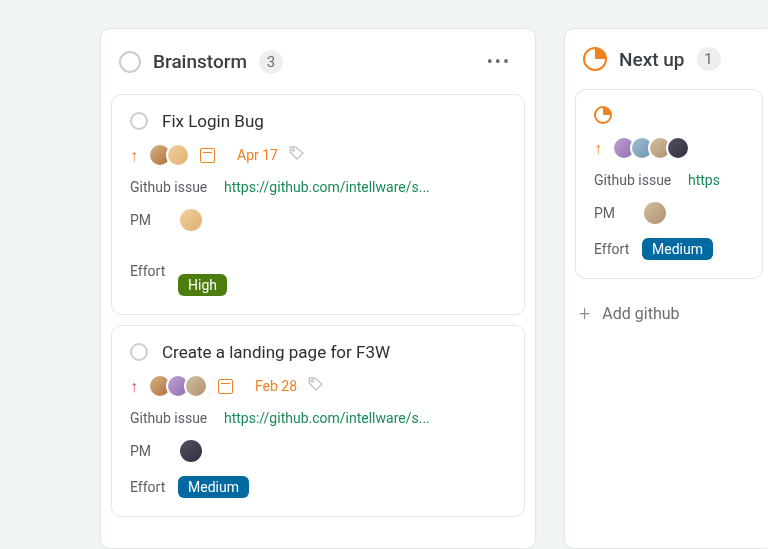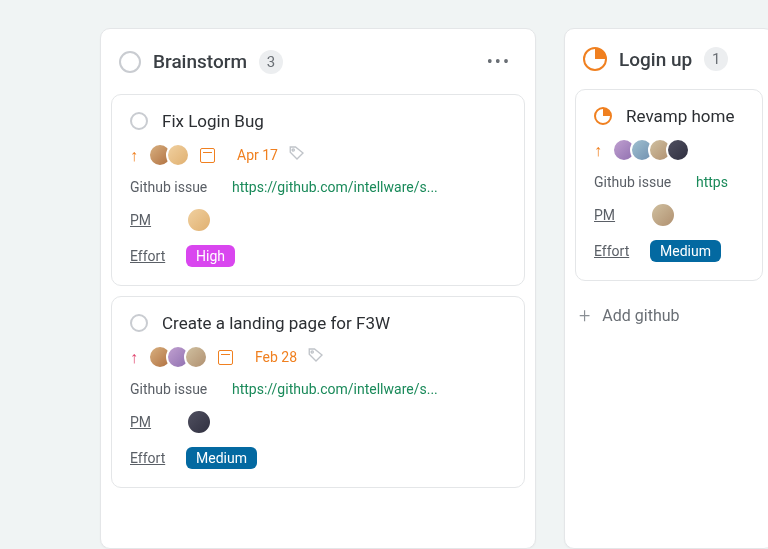--- a/index.html
+++ b/index.html
@@ -151,42 +151,42 @@
     .cal-icon::before {
       content: '';
       position: absolute;
       top: 3px; left: 2px; right: 2px;
       height: 1px;
       background: #f08020;
     }
     .field-row {
       display: flex;
       align-items: center;
-      gap: 12px;
+      gap: 4px;
       font-size: 14px;
     }
     .field-label {
       color: #5a5f66;
       min-width: 90px;
     }
-    .field-label.short { min-width: 44px; text-decoration: underline; }
+    .field-label.short { min-width: 44px; }
     .field-link {
       color: #1a8a5a;
       text-decoration: none;
       white-space: nowrap;
       overflow: hidden;
       text-overflow: ellipsis;
     }
     .effort-tag {
       padding: 3px 10px;
       border-radius: 6px;
       font-size: 14px;
       color: #fff;
     }
-    .effort-tag.high { background: #d946ef; }
+    .effort-tag.high { background: #4d7c0f; margin-top: 29px; }
     .effort-tag.medium { background: #0369a1; }
     .add-tasks {
       display: flex;
       align-items: center;
       gap: 12px;
       padding: 12px 14px 18px 14px;
       color: #6a6f75;
       font-size: 16px;
       cursor: pointer;
     }
@@ -284,29 +284,28 @@
           <span class="effort-tag medium">Medium</span>
         </div>
       </div>
 
     </div>
   </div>
 
   <div class="column narrow">
     <div class="col-header">
       <div class="status-pie"></div>
-      <div class="col-title">Login up</div>
+      <div class="col-title">Next up</div>
       <div class="count-badge">1</div>
     </div>
 
     <div class="cards">
       <div class="card">
         <div class="card-title-row">
           <div class="status-pie small"></div>
-          <div class="card-title">Revamp home</div>
         </div>
         <div class="meta-row">
           <div class="priority-arrow orange">↑</div>
           <div class="avatars">
             <div class="avatar a3"></div>
             <div class="avatar a4"></div>
             <div class="avatar a6"></div>
             <div class="avatar a5"></div>
           </div>
         </div>

